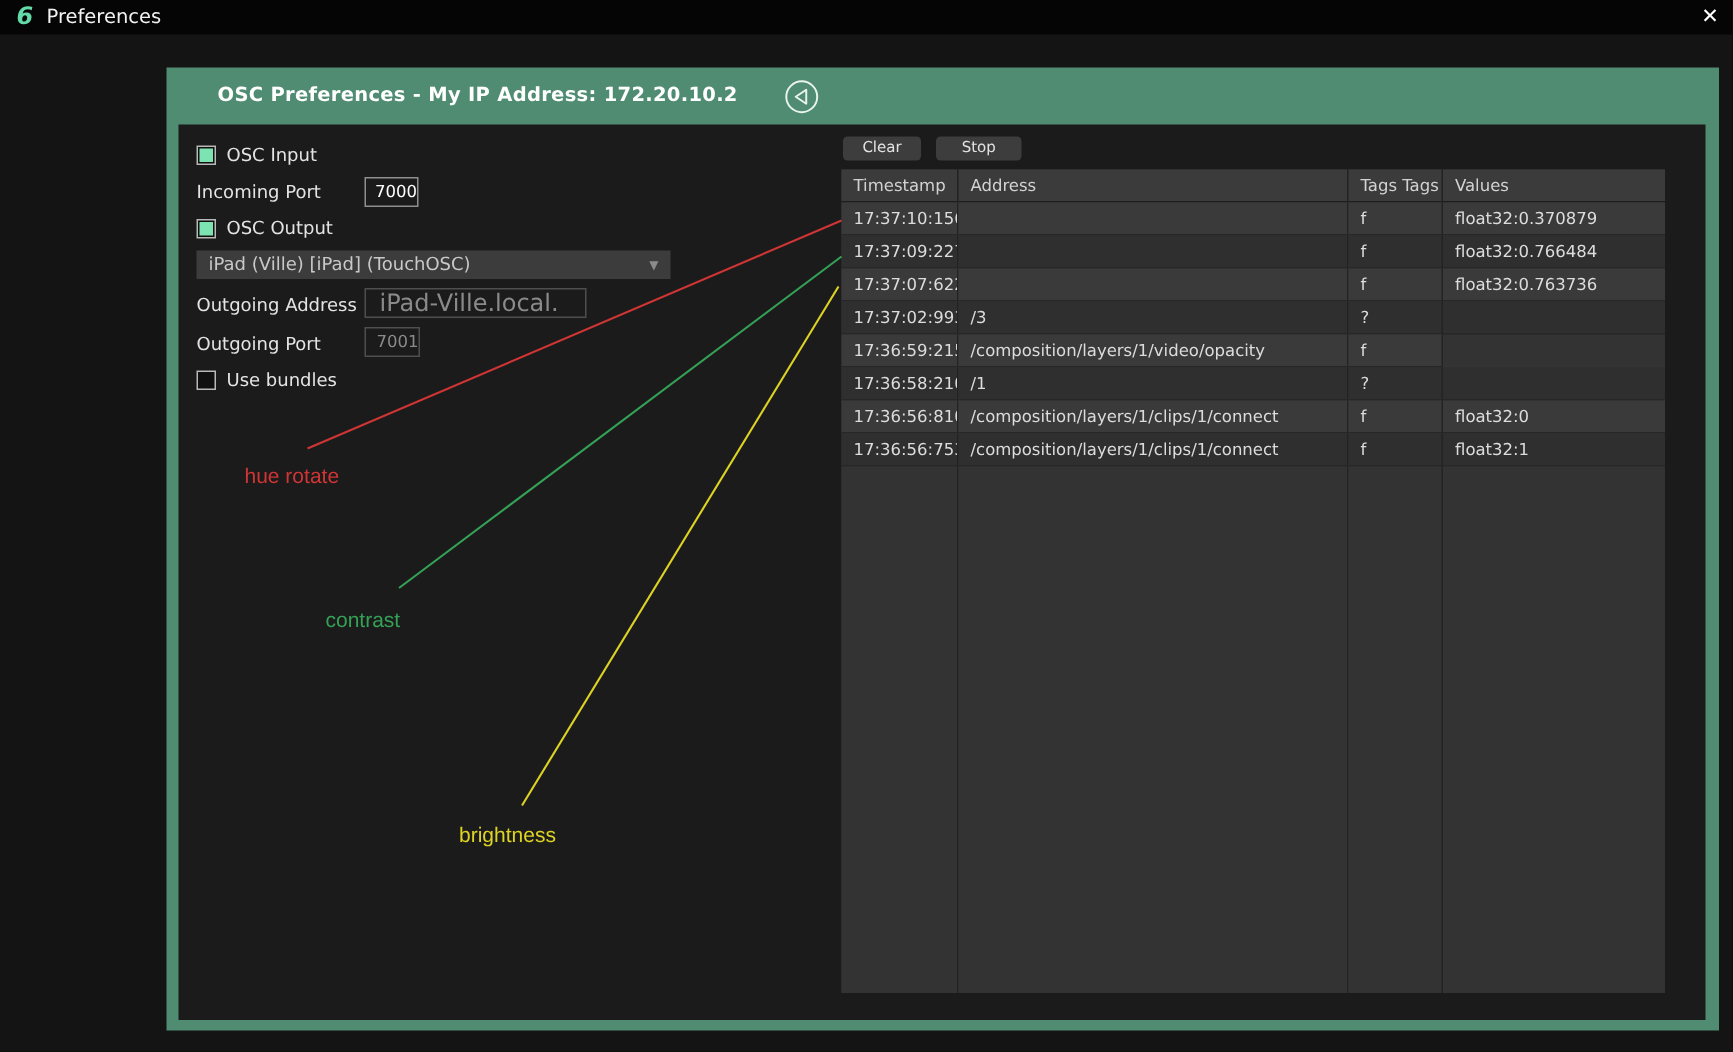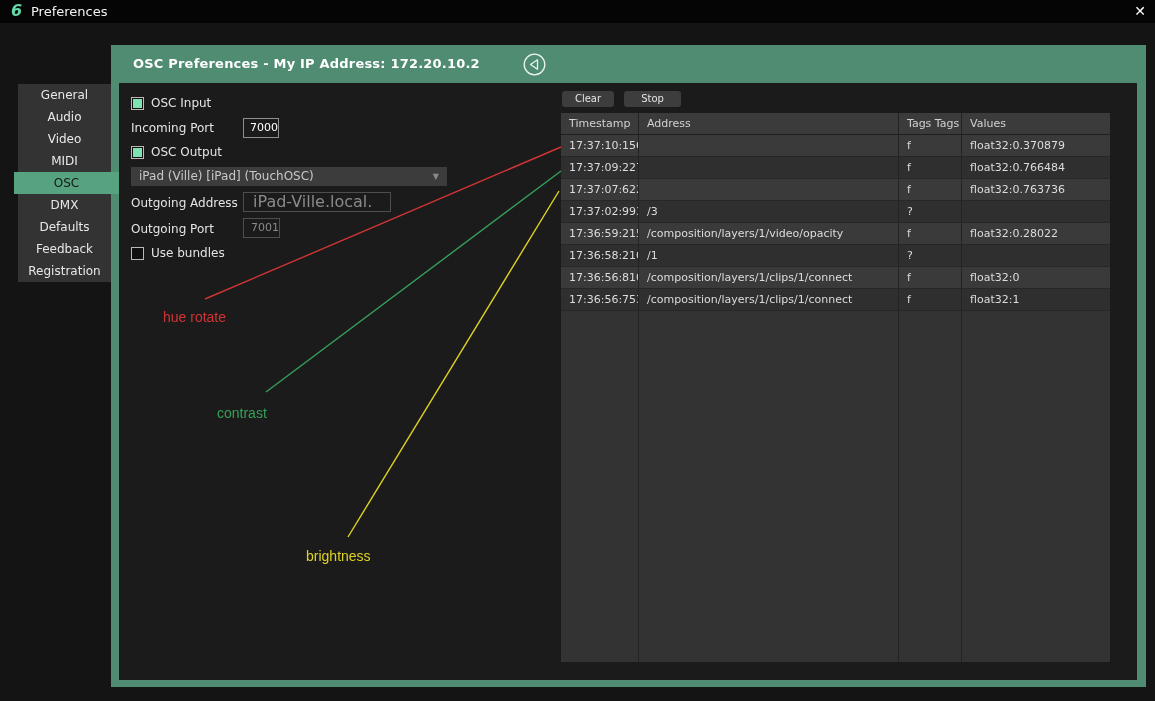--- a/index.html
+++ b/index.html
@@ -10,21 +10,21 @@
   
   .titlebar { position:absolute; left:0; top:0; width:1155px; height:23px; background:#050505; }
   .logo { position:absolute; left:11px; top:1px; font-size:16px; font-weight:bold; font-style:italic; color:#63dba8; }
   .win-title { position:absolute; left:31px; top:4px; font-size:13px; color:#f2f2f2; }
   .close-x { position:absolute; right:5px; top:2px; width:20px; height:19px; text-align:center;
              font-size:14px; color:#ffffff; line-height:19px; cursor:default; }
 
   
   .dialog { position:absolute; left:111px; top:45px; width:1035px; height:642px; background:#4f8c72; }
   .dialog-body { position:absolute; left:8px; top:38px; width:1018px; height:597px; background:#1b1b1b; }
-  .dialog-title { position:absolute; left:22px; top:0; height:38px; line-height:38px;
+  .dialog-title { position:absolute; left:34px; top:0; height:38px; line-height:38px;
                   font-size:13px; font-weight:bold; color:#ffffff; letter-spacing:.2px; }
   .back-btn { position:absolute; left:522px; top:52px; width:25px; height:25px; }
 
   
   .sidebar { position:absolute; left:14px; top:84px; width:105px; z-index:6; }
   .side-item { margin-left:4px; width:93px; height:22px; line-height:22px; text-align:center;
                font-size:12px; color:#e8e8e8; background:#333333; }
   .side-item.selected { margin-left:0; width:105px; background:#57a37f; color:#161616; }
 
   
@@ -81,31 +81,20 @@
   <div class="dialog">
     <div class="dialog-title">OSC Preferences - My IP Address: 172.20.10.2</div>
     <div class="dialog-body"></div>
   </div>
 
   <svg class="back-btn" viewBox="0 0 25 25" width="25" height="25">
     <circle cx="12.5" cy="12.5" r="10.3" fill="none" stroke="#eaf4ee" stroke-width="1.3"></circle>
     <path d="M 15.5 7.8 L 8.5 12.5 L 15.5 17.2 Z" fill="none" stroke="#eaf4ee" stroke-width="1.3" stroke-linejoin="round"></path>
   </svg>
 
-  <div class="sidebar">
-      <div class="side-item">General</div>
-      <div class="side-item">Audio</div>
-      <div class="side-item">Video</div>
-      <div class="side-item">MIDI</div>
-      <div class="side-item selected">OSC</div>
-      <div class="side-item">DMX</div>
-      <div class="side-item">Defaults</div>
-      <div class="side-item">Feedback</div>
-      <div class="side-item">Registration</div>
-    </div>
 
   <span class="cb checked" style="left:131px; top:97px;">
       <span class="fill"></span>
     </span>
   <span class="flabel" style="left:151px; top:96px;">OSC Input</span>
 
   <span class="flabel" style="left:131px; top:121px;">Incoming Port</span>
   <span class="tinput bright centered" style="left:243px; top:118px; width:36px; height:20px;">7000</span>
 
   <span class="cb checked" style="left:131px; top:146px;">
@@ -161,21 +150,20 @@
         <div class="trow even">
           <div class="tcell col-ts">17:37:02:993</div>
           <div class="tcell col-addr">/3</div>
           <div class="tcell col-type">?</div>
           <div class="tcell col-val"></div>
         </div>
         <div class="trow odd">
           <div class="tcell col-ts">17:36:59:215</div>
           <div class="tcell col-addr">/composition/layers/1/video/opacity</div>
           <div class="tcell col-type">f</div>
-          <div class="tcell col-val">float32:0.28022</div>
         </div>
         <div class="trow even">
           <div class="tcell col-ts">17:36:58:210</div>
           <div class="tcell col-addr">/1</div>
           <div class="tcell col-type">?</div>
           <div class="tcell col-val"></div>
         </div>
         <div class="trow odd">
           <div class="tcell col-ts">17:36:56:810</div>
           <div class="tcell col-addr">/composition/layers/1/clips/1/connect</div>

